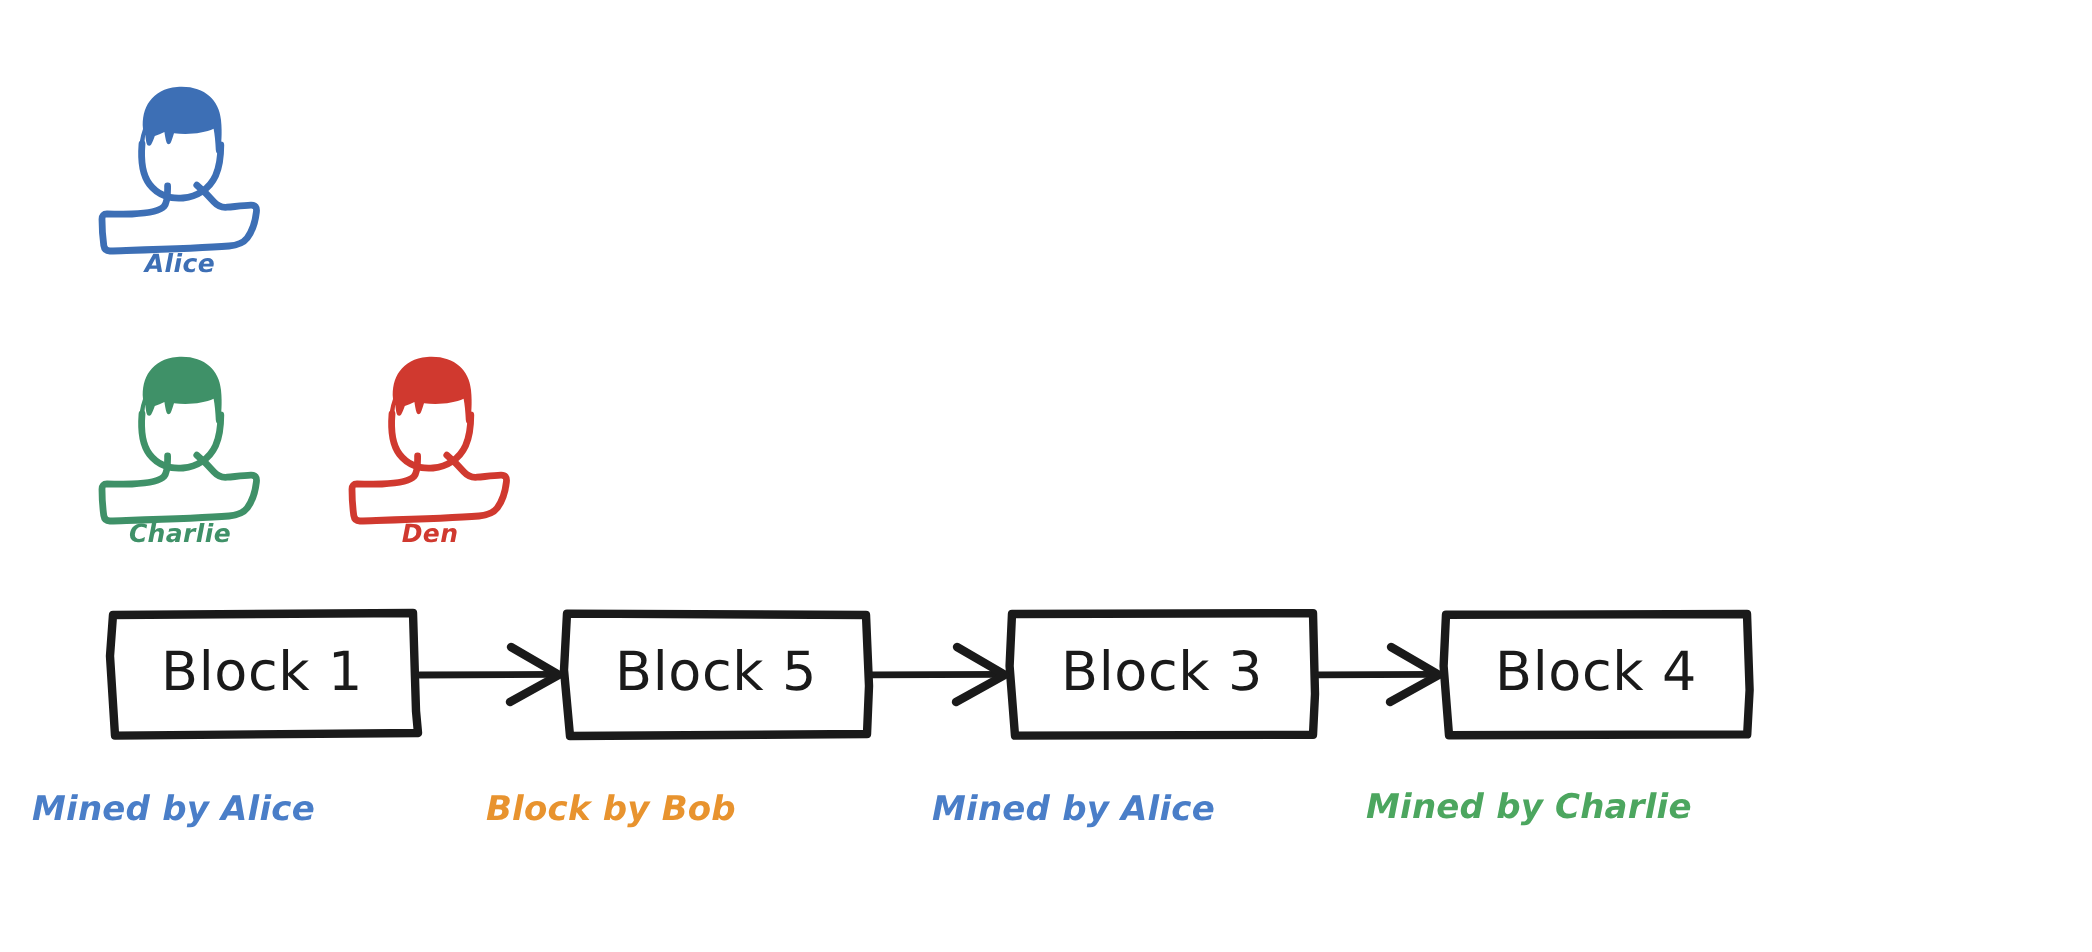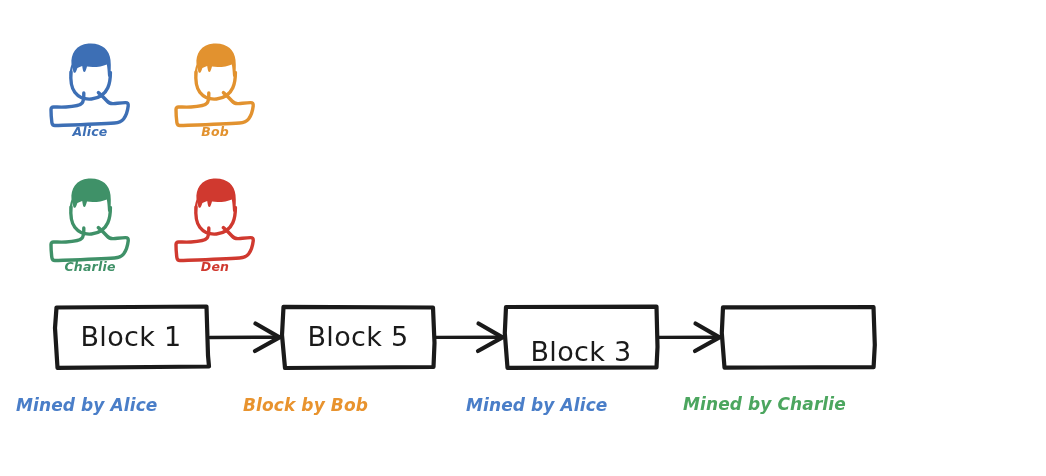--- a/index.html
+++ b/index.html
@@ -115,40 +115,20 @@
                  C21.8 77.2 17.0 77.0 13.5 77.0 C11.8 77.0 11.0 77.8 11.0 79.6
                  C11.0 83.6 11.4 89.2 11.9 92.8 C12.2 94.8 13.2 95.6 15.2 95.5
                  C30.0 95.0 59.0 94.2 74.5 93.0 C79.0 92.6 81.6 91.6 83.6 89.0
                  C86.0 85.8 87.6 81.2 88.2 76.0 C88.5 73.6 87.6 72.5 85.4 72.6
                  C81.6 72.8 77.2 73.3 73.6 73.6 C70.6 73.9 68.8 73.0 67.0 71.0
                  C64.2 67.8 61.0 64.8 58.4 62.6"></path>
       </svg>
       <span class="avatar-name" style="color:#3d6fb5">Alice</span>
     </div>
 
-    <div class="avatar-cell p1">
-      <svg class="avatar-art" viewBox="0 0 100 100">
-        <path fill="#e2922f" d="M31.5 34.5 C30.5 24 36 14.5 48.5 13.5 C61.5 12.5 69.5 19.5 70.5 30 C71.2 37 70.6 42 70.2 45.2
-                 C69.9 47.6 68.0 47.3 67.9 45.0 C67.7 41.0 67.4 37.4 66.8 34.4
-                 C62.0 36.6 54.0 37.6 47.0 36.6 C46.4 38.5 45.9 40.2 45.4 41.3 C44.8 42.5 43.6 42.3 43.2 41.0
-                 C42.8 39.8 42.5 38.0 42.2 36.0 C40.6 36.8 38.9 37.5 37.4 38.0 C36.8 39.7 36.2 41.3 35.6 42.2
-                 C34.9 43.3 33.6 43.0 33.3 41.6 C33.0 40.4 32.8 38.9 32.6 37.2 C32.3 39.9 32.1 43.0 32.0 45.6
-                 C31.9 47.8 30.0 47.8 29.8 45.4 C29.6 42.2 30.0 38.5 31.5 34.5 Z"></path>
-        <path fill="none" stroke="#e2922f" stroke-width="3.4" stroke-linecap="round" stroke-linejoin="round" d="M31.0 42.0 C30.3 50.5 31.2 57.5 34.8 62.2 C38.8 67.4 45.0 69.6 51.5 69.0
-                 C58.6 68.3 64.8 64.4 67.8 57.8 C69.6 53.8 70.4 48.5 70.4 42.5"></path>
-        <path fill="none" stroke="#e2922f" stroke-width="3.4" stroke-linecap="round" stroke-linejoin="round" d="M43.8 63.0 C43.9 68.0 43.5 71.5 42.0 73.2 C40.0 75.6 34.0 76.6 26.0 77.0
-                 C21.8 77.2 17.0 77.0 13.5 77.0 C11.8 77.0 11.0 77.8 11.0 79.6
-                 C11.0 83.6 11.4 89.2 11.9 92.8 C12.2 94.8 13.2 95.6 15.2 95.5
-                 C30.0 95.0 59.0 94.2 74.5 93.0 C79.0 92.6 81.6 91.6 83.6 89.0
-                 C86.0 85.8 87.6 81.2 88.2 76.0 C88.5 73.6 87.6 72.5 85.4 72.6
-                 C81.6 72.8 77.2 73.3 73.6 73.6 C70.6 73.9 68.8 73.0 67.0 71.0
-                 C64.2 67.8 61.0 64.8 58.4 62.6"></path>
-      </svg>
-      <span class="avatar-name" style="color:#e2922f">Bob</span>
-    </div>
 
     <div class="avatar-cell p3">
       <svg class="avatar-art" viewBox="0 0 100 100">
         <path fill="#d0392f" d="M31.5 34.5 C30.5 24 36 14.5 48.5 13.5 C61.5 12.5 69.5 19.5 70.5 30 C71.2 37 70.6 42 70.2 45.2
                  C69.9 47.6 68.0 47.3 67.9 45.0 C67.7 41.0 67.4 37.4 66.8 34.4
                  C62.0 36.6 54.0 37.6 47.0 36.6 C46.4 38.5 45.9 40.2 45.4 41.3 C44.8 42.5 43.6 42.3 43.2 41.0
                  C42.8 39.8 42.5 38.0 42.2 36.0 C40.6 36.8 38.9 37.5 37.4 38.0 C36.8 39.7 36.2 41.3 35.6 42.2
                  C34.9 43.3 33.6 43.0 33.3 41.6 C33.0 40.4 32.8 38.9 32.6 37.2 C32.3 39.9 32.1 43.0 32.0 45.6
                  C31.9 47.8 30.0 47.8 29.8 45.4 C29.6 42.2 30.0 38.5 31.5 34.5 Z"></path>
         <path fill="none" stroke="#d0392f" stroke-width="3.4" stroke-linecap="round" stroke-linejoin="round" d="M31.0 42.0 C30.3 50.5 31.2 57.5 34.8 62.2 C38.8 67.4 45.0 69.6 51.5 69.0
@@ -209,21 +189,22 @@
       </g>
 
       <g>
         <path fill="none" stroke="#1a1a1a" stroke-width="3.4" stroke-linecap="round" d="M659 42.4 L717 42.2"></path>
         <path fill="none" stroke="#1a1a1a" stroke-width="4.2" stroke-linecap="round" stroke-linejoin="round" d="M695.5 28.5 L719.5 42.4 L695.0 56.0"></path>
       </g>
     </svg>
 
     <div class="block-label" style="left:55px;  top:11px;">Block 1</div>
     <div class="block-label" style="left:282px; top:11px;">Block 5</div>
-    <div class="block-label" style="left:505px; top:26px;">Block 3</div>
+    <div class="block-label" style="left:505px; top:11px;">Block 3</div>
+    <div class="block-label" style="left:722px; top:11px;">Block 4</div>
 
     <div class="miner-caption" style="left:16px;  top:100px; color:#4a7ec8;">Mined by Alice</div>
     <div class="miner-caption" style="left:243px; top:100px; color:#e8932e;">Block by Bob</div>
     <div class="miner-caption" style="left:466px; top:100px; color:#4a7ec8;">Mined by Alice</div>
     <div class="miner-caption" style="left:683px; top:99px;  color:#4ca65f;">Mined by Charlie</div>
   </div>
 
 </div>
 
 </body></html>

